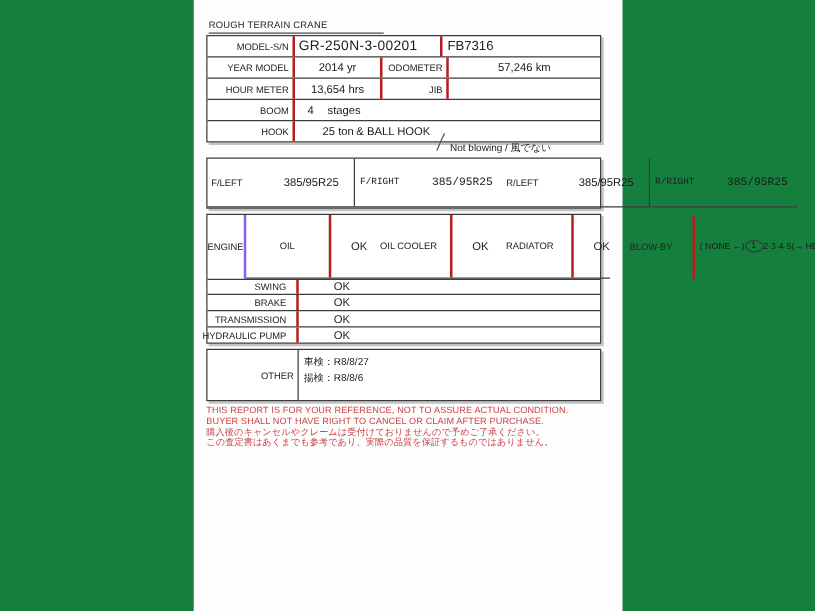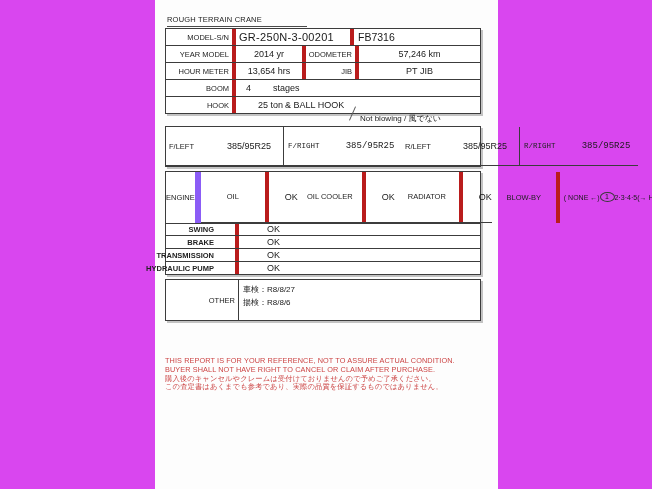--- a/index.html
+++ b/index.html
@@ -3,21 +3,21 @@
 <meta charset="utf-8">
 <style>
   html,body{margin:0;padding:0;}
   body{
     width:652px;height:489px;overflow:hidden;
     background:#efefef;
     font-family:"Liberation Sans","DejaVu Sans",sans-serif;
     color:#1a1a1a;
     -webkit-font-smoothing:antialiased;
   }
-  .canvas{position:relative;width:652px;height:489px;background:#d946ef;}
+  .canvas{position:relative;width:652px;height:489px;background:#15803d;}
   .page{position:absolute;left:155px;top:0;width:343px;height:489px;background:#fdfdfd;}
 
   .title{
     position:absolute;left:12px;top:15px;width:140px;
     font-size:7.5px;letter-spacing:.2px;color:#222;
     border-bottom:1px solid #4a4a4a;padding-bottom:2px;white-space:nowrap;
   }
 
   .t{
     position:absolute;left:10px;width:316px;
@@ -26,35 +26,35 @@
     display:flex;flex-direction:column;
   }
   .t1{top:28px;height:86px;}
   .t2{top:126px;height:41px;flex-direction:row;}
   .t3{top:171px;height:104px;}
   .t4{top:279px;height:42px;flex-direction:row;}
 
   .row{display:flex;flex:1;border-bottom:1px solid #3c3c3c;align-items:stretch;min-height:0;}
   .row:last-child{border-bottom:none;}
   .cell{
-    border-right:4px solid #b91c1c;box-sizing:border-box;
+    border-right:2px solid #b91c1c;box-sizing:border-box;
     display:flex;align-items:center;min-width:0;white-space:nowrap;
   }
   .cell.last{border-right:none;flex:1;}
 
   .lab{width:70px;justify-content:flex-end;padding-right:3px;font-size:7.5px;color:#222;}
   .val{font-size:9px;}
   .center{justify-content:center;}
   .big{width:118px;font-size:11px;letter-spacing:.3px;padding-left:3px;}
   .big2{font-size:10.5px;padding-left:4px;}
   .w70{width:70px;}
   .w53{width:53px;justify-content:flex-end;padding-right:3px;font-size:7.5px;color:#222;}
   .w123{width:123px;padding-left:22px;font-size:9px;}
   .gap18{margin-left:2px;}
-  .gap22{margin-left:22px;}
+  .gap22{margin-left:11px;}
   .gap8{margin-left:8px;}
   .pad10{padding-left:10px;}
   .pad16{padding-left:16px;}
   .pad28{padding-left:28px;}
 
   .circle{
     display:inline-block;border:1px solid #3a3a3a;border-radius:50%;
     padding:0 4px;line-height:1.15;
   }
   .ac-cell{font-size:7.5px;gap:1px;}
@@ -70,38 +70,38 @@
   .tire-rows{flex:1;display:flex;flex-direction:row;}
   .half{width:118px;border-right:1px solid #3c3c3c;box-sizing:border-box;display:flex;align-items:center;}
   .half.right{flex:1;border-right:none;font-family:Liberation Mono, monospace;}
   .tlab{width:46px;padding-left:3px;font-size:7.5px;color:#222;}
   .tlab2{width:50px;padding-left:4px;font-size:7.5px;color:#222;}
   .tval{flex:1;text-align:center;font-size:9px;}
   .tube-row{padding-left:123px;font-size:7.5px;display:flex;align-items:center;gap:17px;}
 
   
   .eng-block{display:flex;flex:4;border-bottom:1px solid #3c3c3c;min-height:0;}
-  .eng-label{width:73px;border-right:6px solid #8b5cf6;box-sizing:border-box;
+  .eng-label{width:73px;border-right:2px solid #8b5cf6;box-sizing:border-box;
     display:flex;align-items:center;justify-content:center;font-size:7.5px;}
   .eng-rows{flex:1;display:flex;flex-direction:row;}
   .sub{width:68px;justify-content:center;font-size:7.5px;color:#222;}
   .check-block{flex:4;display:flex;flex-direction:column;min-height:0;}
-  .clab{width:73px;justify-content:flex-end;padding-right:21px;font-size:7.5px;color:#222;font-weight:bold;}
+  .clab{width:73px;justify-content:flex-end;padding-right:8px;font-size:7.5px;color:#222;}
   .blowby{flex:1;display:flex;align-items:center;justify-content:space-between;
     padding:0 4px;font-size:7px;min-width:0;}
   .blowby .circle{padding:0 4.5px;}
 
   
   .other-label{width:73px;border-right:1px solid #3c3c3c;box-sizing:border-box;
     display:flex;align-items:center;justify-content:flex-end;padding-right:3px;font-size:7.5px;}
   .other-body{flex:1;padding:3px 0 0 4px;font-size:8px;line-height:13px;}
 
   .disclaimer{
     position:absolute;left:10px;top:324px;width:326px;
-    color:#cc4444;font-size:7.3px;line-height:8.8px;letter-spacing:.1px;white-space:nowrap;margin-top:33px;
+    color:#cc4444;font-size:7.3px;line-height:8.8px;letter-spacing:.1px;white-space:nowrap;
   }
 </style>
 </head>
 <body>
 
 <div class="canvas">
   <div class="page">
 
     <div class="title">ROUGH TERRAIN CRANE</div>
 
@@ -114,21 +114,20 @@
       <div class="row">
         <div class="cell lab">YEAR MODEL</div>
         <div class="cell w70 val center">2014 yr</div>
         <div class="cell w53">ODOMETER</div>
         <div class="cell last val center">57,246 km</div>
       </div>
       <div class="row">
         <div class="cell lab">HOUR METER</div>
         <div class="cell w70 val center">13,654 hrs</div>
         <div class="cell w53">JIB</div>
-        <div class="cell last val center">PT JIB</div>
       </div>
       <div class="row">
         <div class="cell lab">BOOM</div>
         <div class="cell last val pad10">
           <span>4</span>
           <span class="gap22">stages</span>
         </div>
       </div>
       <div class="row">
         <div class="cell lab">HOOK</div>

